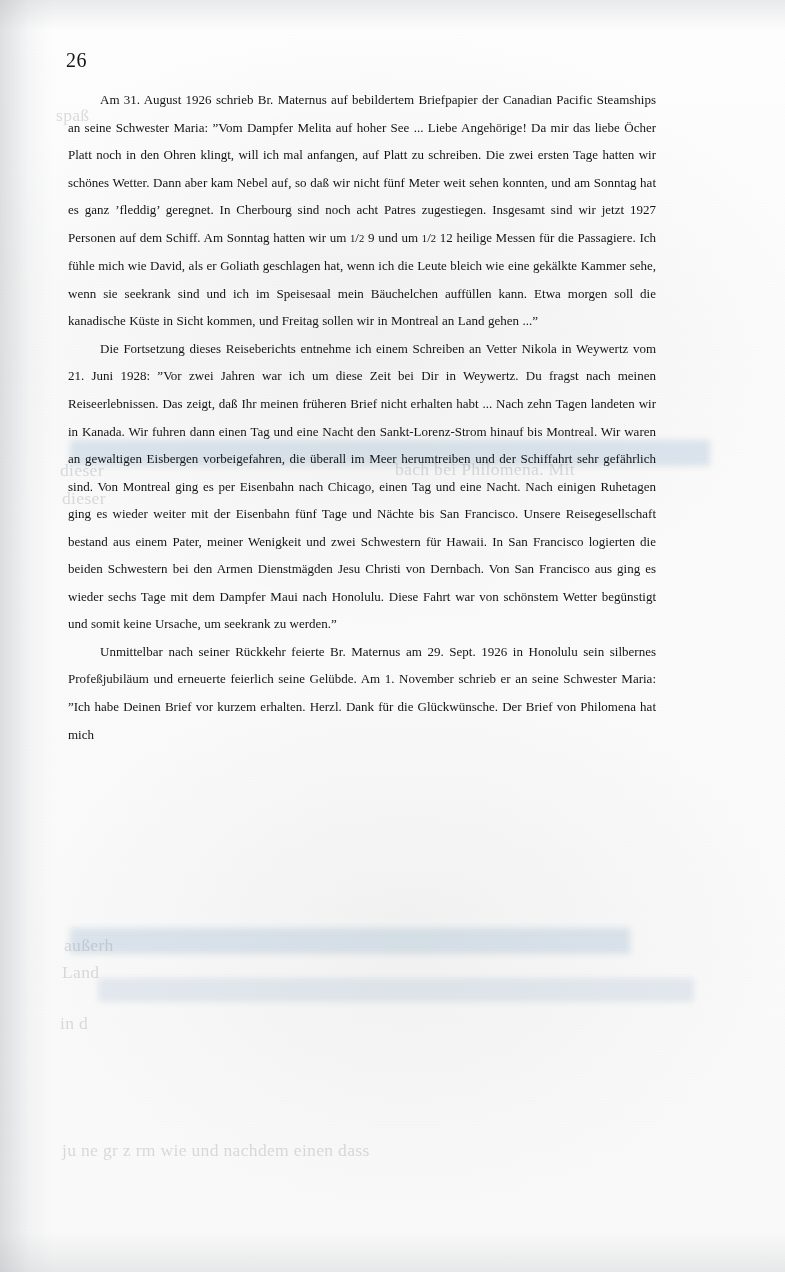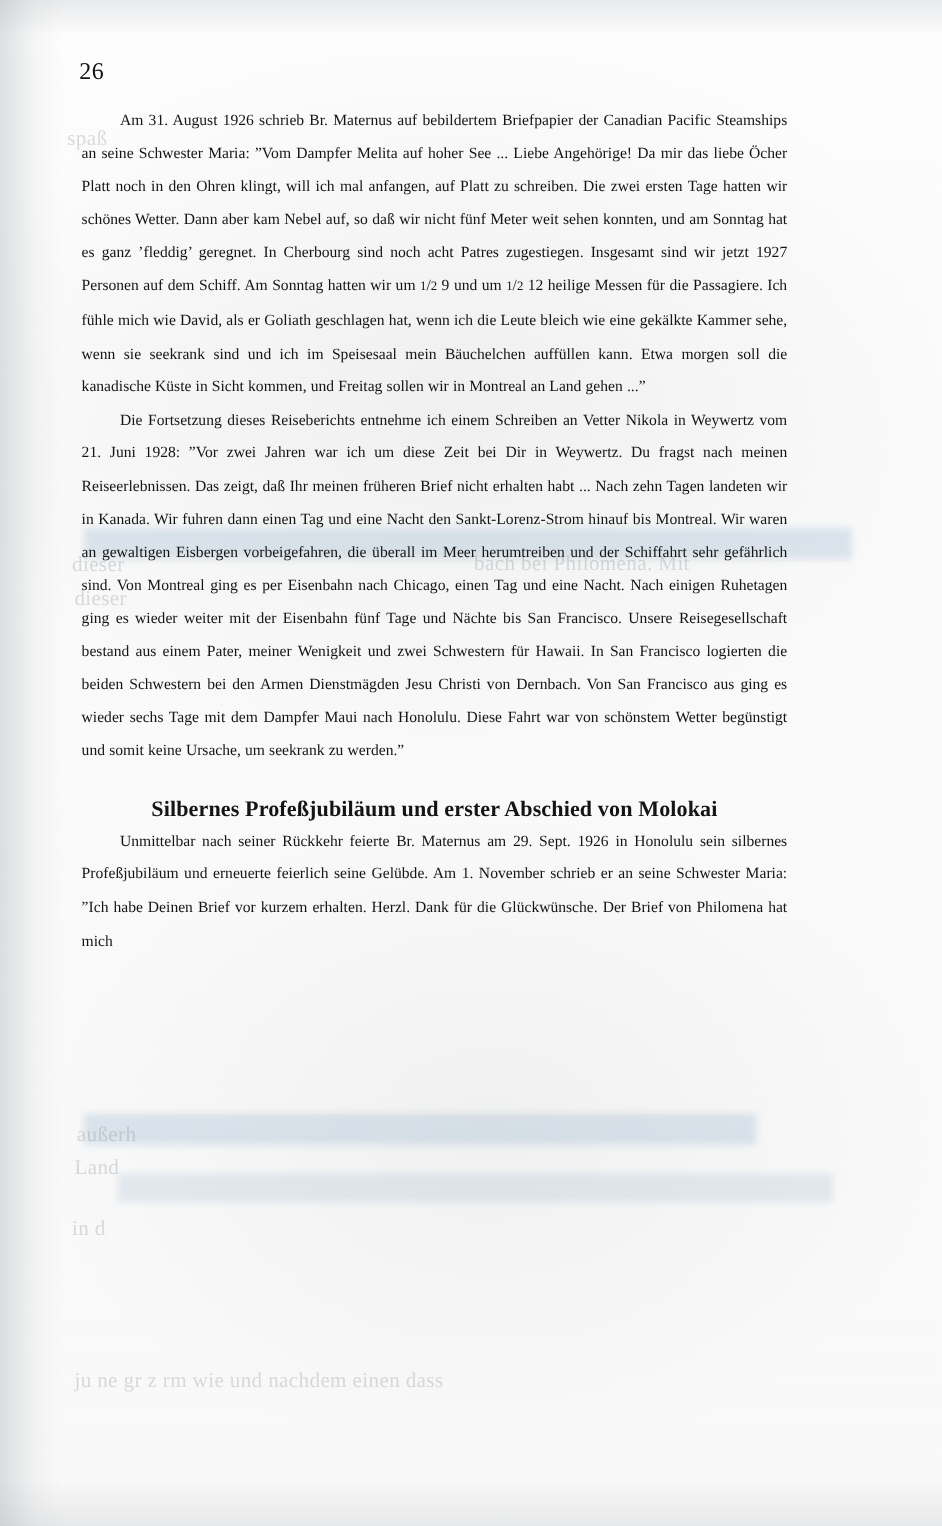--- a/index.html
+++ b/index.html
@@ -136,20 +136,19 @@
 <div class="ghost g6">außerh</div>
 <div class="ghost g7">Land</div>
 <div class="ghost g8">in d</div>
 <div class="ghost g9">ju ne gr z rm  wie  und  nachdem  einen  dass</div>
 
 <div class="page-number">26</div>
 
 <div class="text-column">
   <p class="body indent">Am 31. August 1926 schrieb Br. Maternus auf bebildertem Briefpapier der Canadian Pacific Steamships an seine Schwester Maria: ”Vom Dampfer Melita auf hoher See ... Liebe Angehörige! Da mir das liebe Öcher Platt noch in den Ohren klingt, will ich mal anfangen, auf Platt zu schreiben. Die zwei ersten Tage hatten wir schönes Wetter. Dann aber kam Nebel auf, so daß wir nicht fünf Meter weit sehen konnten, und am Sonntag hat es ganz ’fleddig’ geregnet. In Cherbourg sind noch acht Patres zugestiegen. Insgesamt sind wir jetzt 1927 Personen auf dem Schiff. Am Sonntag hatten wir um <span class="frac">1</span>/<span class="frac">2</span> 9 und um <span class="frac">1</span>/<span class="frac">2</span> 12 heilige Messen für die Passagiere. Ich fühle mich wie David, als er Goliath geschlagen hat, wenn ich die Leute bleich wie eine gekälkte Kammer sehe, wenn sie seekrank sind und ich im Speisesaal mein Bäuchelchen auffüllen kann. Etwa morgen soll die kanadische Küste in Sicht kommen, und Freitag sollen wir in Montreal an Land gehen ...”</p>
   <p class="body indent">Die Fortsetzung dieses Reiseberichts entnehme ich einem Schreiben an Vetter Nikola in Weywertz vom 21. Juni 1928: ”Vor zwei Jahren war ich um diese Zeit bei Dir in Weywertz. Du fragst nach meinen Reiseerlebnissen. Das zeigt, daß Ihr meinen früheren Brief nicht erhalten habt ... Nach zehn Tagen landeten wir in Kanada. Wir fuhren dann einen Tag und eine Nacht den Sankt-Lorenz-Strom hinauf bis Montreal. Wir waren an gewaltigen Eisbergen vorbeigefahren, die überall im Meer herumtreiben und der Schiffahrt sehr gefährlich sind. Von Montreal ging es per Eisenbahn nach Chicago, einen Tag und eine Nacht. Nach einigen Ruhetagen ging es wieder weiter mit der Eisenbahn fünf Tage und Nächte bis San Francisco. Unsere Reisegesellschaft bestand aus einem Pater, meiner Wenigkeit und zwei Schwestern für Hawaii. In San Francisco logierten die beiden Schwestern bei den Armen Dienstmägden Jesu Christi von Dernbach. Von San Francisco aus ging es wieder sechs Tage mit dem Dampfer Maui nach Honolulu. Diese Fahrt war von schönstem Wetter begünstigt und somit keine Ursache, um seekrank zu werden.”</p>
-  <h2 class="section-heading">Silbernes Profeßjubiläum und erster Abschied von Molokai</h2>
   <p class="body indent">Unmittelbar nach seiner Rückkehr feierte Br. Maternus am 29. Sept. 1926 in Honolulu sein silbernes Profeßjubiläum und erneuerte feierlich seine Gelübde. Am 1. November schrieb er an seine Schwester Maria: ”Ich habe Deinen Brief vor kurzem erhalten. Herzl. Dank für die Glückwünsche. Der Brief von Philomena hat mich</p>
 </div>
 
 <div class="gutter-shade"></div>
 <div class="edge-shade-top"></div>
 <div class="edge-shade-bottom"></div>
 <div class="scan-noise"></div>
 
 </body></html>

